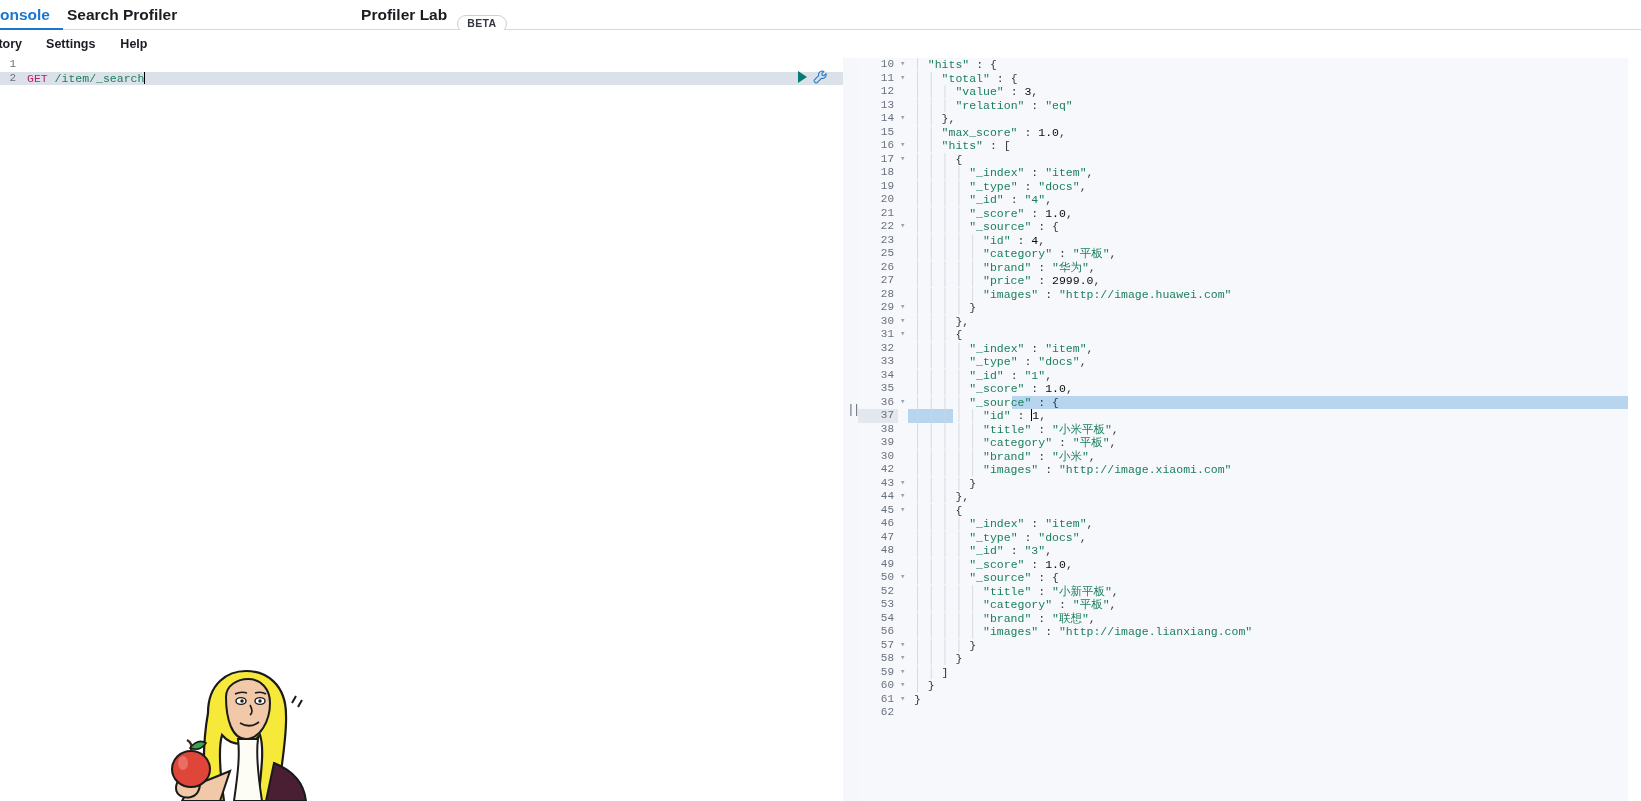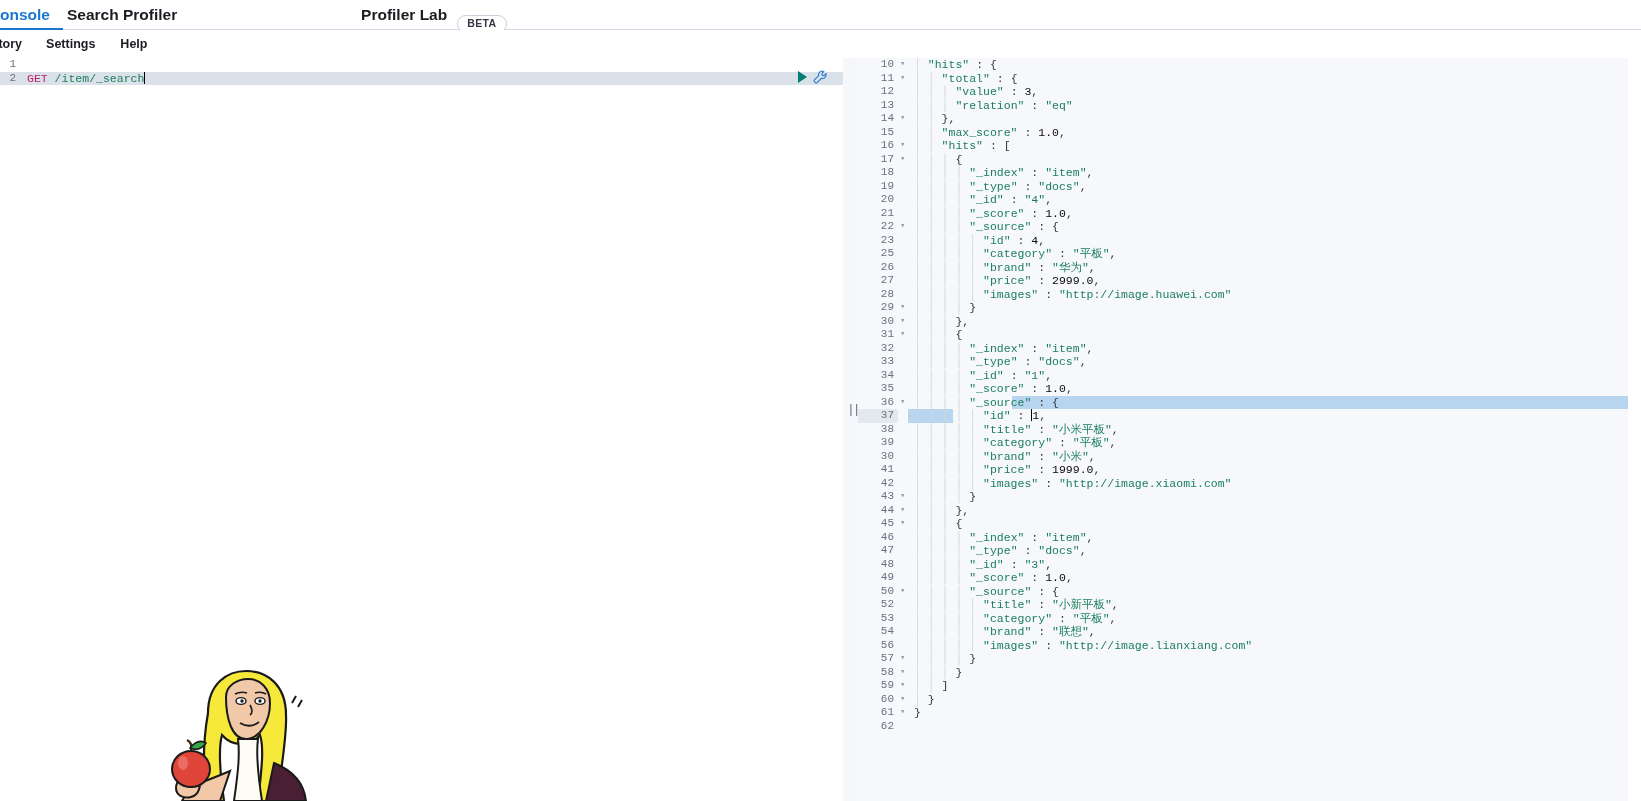--- a/index.html
+++ b/index.html
@@ -282,21 +282,20 @@
           <div class="resp-line"><span class="resp-gutter">31</span><span class="fold-marker">▾</span><span class="resp-text"><span class="indent-guides">│ │ │ </span><span class="jpunct">{</span></span></div>
           <div class="resp-line"><span class="resp-gutter">32</span><span class="fold-marker"></span><span class="resp-text"><span class="indent-guides">│ │ │ │ </span><span class="jkey">"_index"</span><span class="jpunct"> : </span><span class="jstr">"item"</span><span class="jpunct">,</span></span></div>
           <div class="resp-line"><span class="resp-gutter">33</span><span class="fold-marker"></span><span class="resp-text"><span class="indent-guides">│ │ │ │ </span><span class="jkey">"_type"</span><span class="jpunct"> : </span><span class="jstr">"docs"</span><span class="jpunct">,</span></span></div>
           <div class="resp-line"><span class="resp-gutter">34</span><span class="fold-marker"></span><span class="resp-text"><span class="indent-guides">│ │ │ │ </span><span class="jkey">"_id"</span><span class="jpunct"> : </span><span class="jstr">"1"</span><span class="jpunct">,</span></span></div>
           <div class="resp-line"><span class="resp-gutter">35</span><span class="fold-marker"></span><span class="resp-text"><span class="indent-guides">│ │ │ │ </span><span class="jkey">"_score"</span><span class="jpunct"> : </span><span class="jnum">1.0</span><span class="jpunct">,</span></span></div>
           <div class="resp-line sel-line"><span class="resp-gutter">36</span><span class="fold-marker">▾</span><span class="resp-text"><span class="indent-guides">│ │ │ │ </span><span class="jkey">"_source"</span><span class="jpunct"> : {</span></span></div>
           <div class="resp-line cur-line"><span class="resp-gutter">37</span><span class="fold-marker"></span><span class="resp-text"><span class="indent-guides">│ │ │ │ │ </span><span class="jkey">"id"</span><span class="jpunct"> : </span><span class="resp-caret"></span><span class="jnum">1</span><span class="jpunct">,</span></span></div>
           <div class="resp-line"><span class="resp-gutter">38</span><span class="fold-marker"></span><span class="resp-text"><span class="indent-guides">│ │ │ │ │ </span><span class="jkey">"title"</span><span class="jpunct"> : </span><span class="jstr">"小米平板"</span><span class="jpunct">,</span></span></div>
           <div class="resp-line"><span class="resp-gutter">39</span><span class="fold-marker"></span><span class="resp-text"><span class="indent-guides">│ │ │ │ │ </span><span class="jkey">"category"</span><span class="jpunct"> : </span><span class="jstr">"平板"</span><span class="jpunct">,</span></span></div>
           <div class="resp-line"><span class="resp-gutter">30</span><span class="fold-marker"></span><span class="resp-text"><span class="indent-guides">│ │ │ │ │ </span><span class="jkey">"brand"</span><span class="jpunct"> : </span><span class="jstr">"小米"</span><span class="jpunct">,</span></span></div>
-          <div class="resp-line"><span class="resp-gutter">41</span><span class="fold-marker"></span><span class="resp-text"><span class="indent-guides">│ │ │ │ │ </span><span class="jkey">"price"</span><span class="jpunct"> : </span><span class="jnum">1999.0</span><span class="jpunct">,</span></span></div>
           <div class="resp-line"><span class="resp-gutter">42</span><span class="fold-marker"></span><span class="resp-text"><span class="indent-guides">│ │ │ │ │ </span><span class="jkey">"images"</span><span class="jpunct"> : </span><span class="jstr">"http://image.xiaomi.com"</span></span></div>
           <div class="resp-line"><span class="resp-gutter">43</span><span class="fold-marker">▾</span><span class="resp-text"><span class="indent-guides">│ │ │ │ </span><span class="jpunct">}</span></span></div>
           <div class="resp-line"><span class="resp-gutter">44</span><span class="fold-marker">▾</span><span class="resp-text"><span class="indent-guides">│ │ │ </span><span class="jpunct">},</span></span></div>
           <div class="resp-line"><span class="resp-gutter">45</span><span class="fold-marker">▾</span><span class="resp-text"><span class="indent-guides">│ │ │ </span><span class="jpunct">{</span></span></div>
           <div class="resp-line"><span class="resp-gutter">46</span><span class="fold-marker"></span><span class="resp-text"><span class="indent-guides">│ │ │ │ </span><span class="jkey">"_index"</span><span class="jpunct"> : </span><span class="jstr">"item"</span><span class="jpunct">,</span></span></div>
           <div class="resp-line"><span class="resp-gutter">47</span><span class="fold-marker"></span><span class="resp-text"><span class="indent-guides">│ │ │ │ </span><span class="jkey">"_type"</span><span class="jpunct"> : </span><span class="jstr">"docs"</span><span class="jpunct">,</span></span></div>
           <div class="resp-line"><span class="resp-gutter">48</span><span class="fold-marker"></span><span class="resp-text"><span class="indent-guides">│ │ │ │ </span><span class="jkey">"_id"</span><span class="jpunct"> : </span><span class="jstr">"3"</span><span class="jpunct">,</span></span></div>
           <div class="resp-line"><span class="resp-gutter">49</span><span class="fold-marker"></span><span class="resp-text"><span class="indent-guides">│ │ │ │ </span><span class="jkey">"_score"</span><span class="jpunct"> : </span><span class="jnum">1.0</span><span class="jpunct">,</span></span></div>
           <div class="resp-line"><span class="resp-gutter">50</span><span class="fold-marker">▾</span><span class="resp-text"><span class="indent-guides">│ │ │ │ </span><span class="jkey">"_source"</span><span class="jpunct"> : {</span></span></div>
           <div class="resp-line"><span class="resp-gutter">52</span><span class="fold-marker"></span><span class="resp-text"><span class="indent-guides">│ │ │ │ │ </span><span class="jkey">"title"</span><span class="jpunct"> : </span><span class="jstr">"小新平板"</span><span class="jpunct">,</span></span></div>

